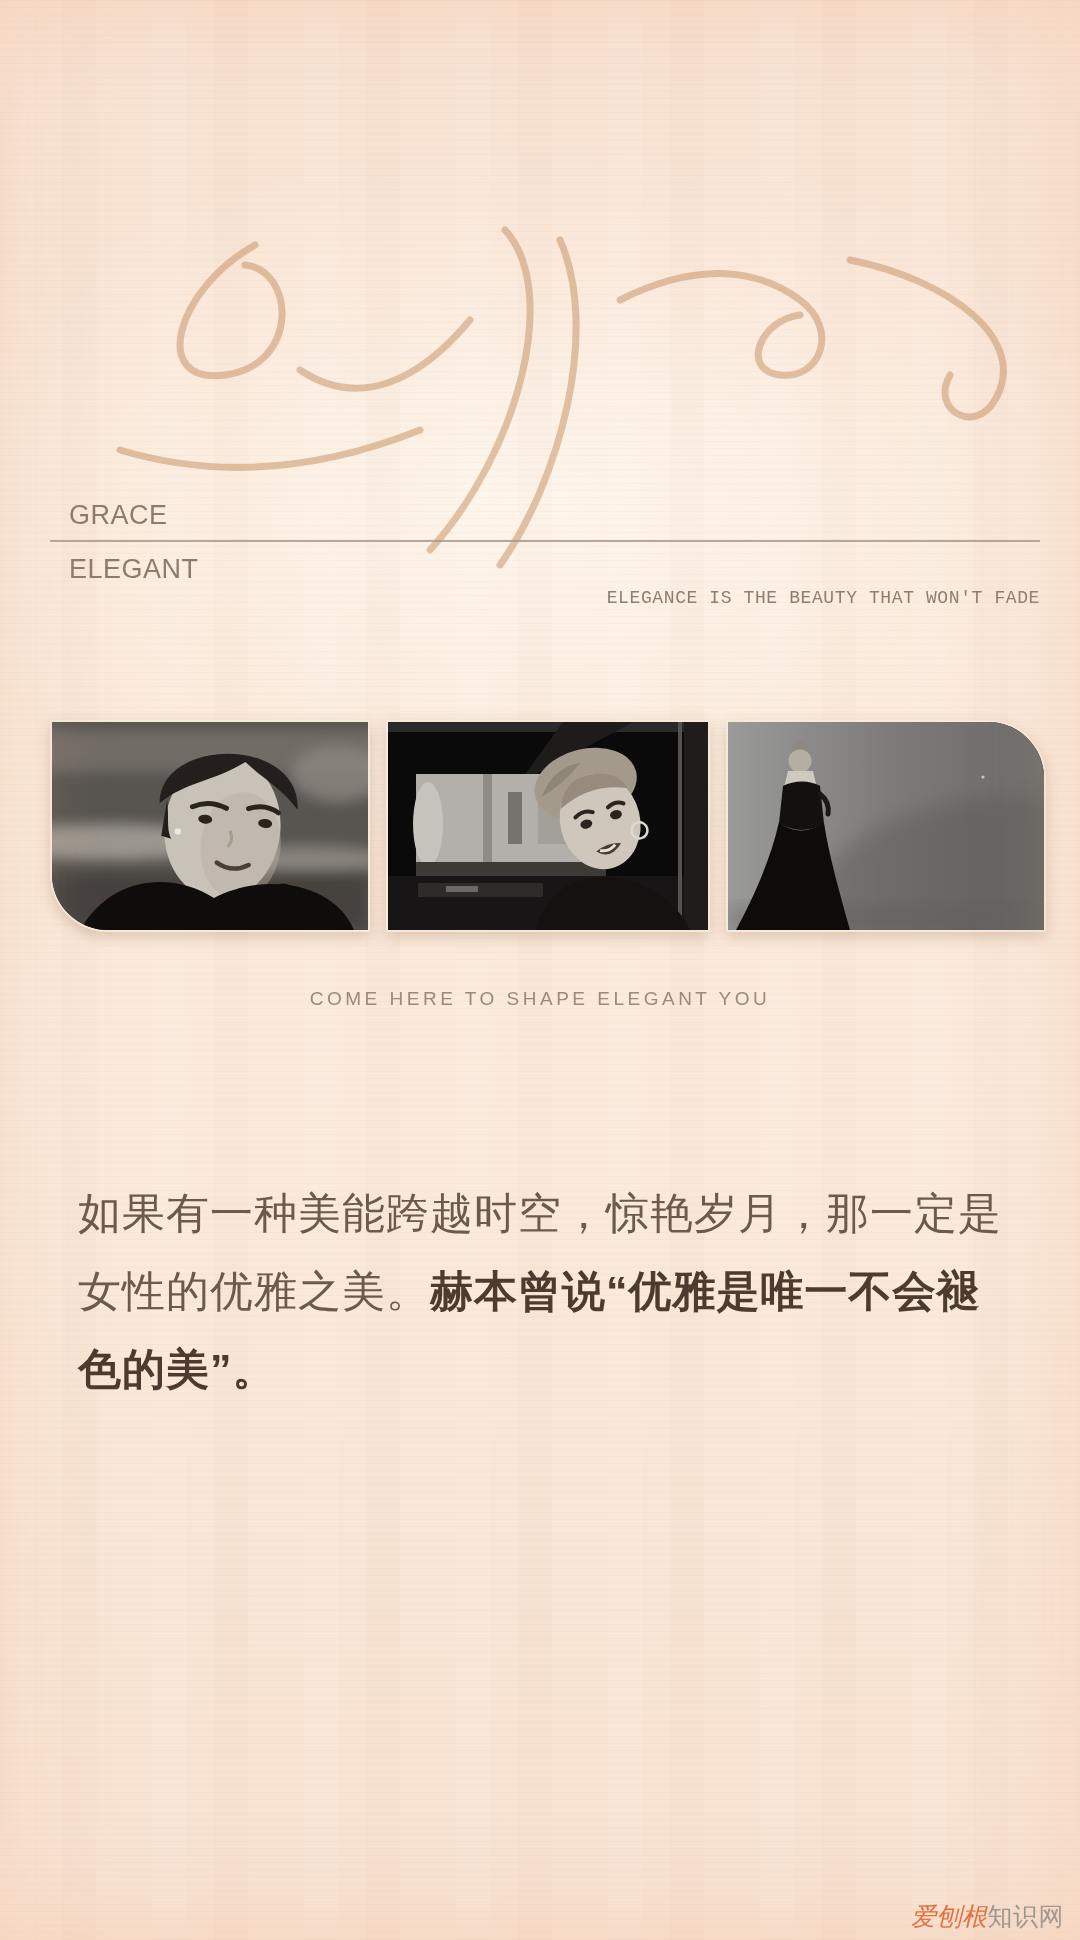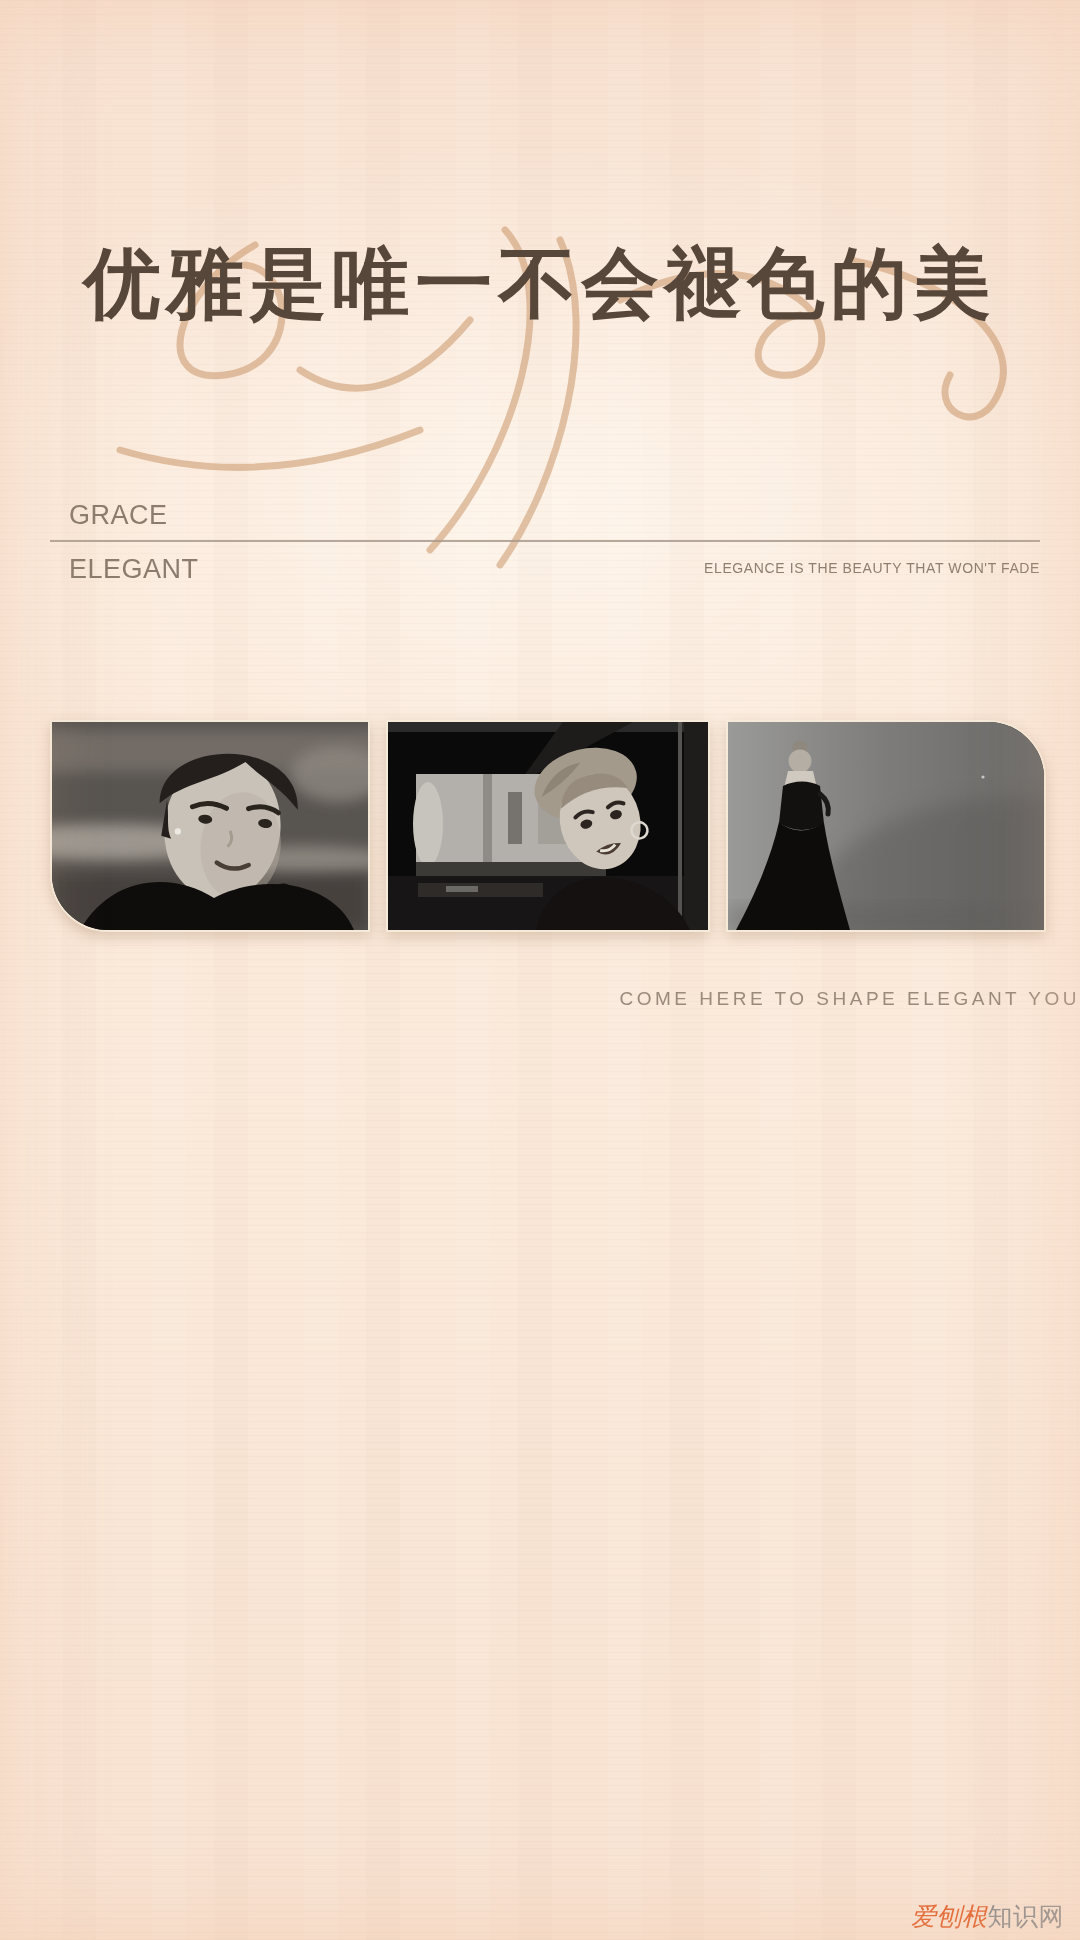--- a/index.html
+++ b/index.html
@@ -33,41 +33,41 @@
     position:absolute;left:69px;
     font-size:27px;font-weight:500;letter-spacing:.5px;color:#8b7c6e;text-align:center;
   }
   .label-top{top:500px;}
   .label-bottom{top:554px;}
   .rule{
     position:absolute;left:50px;top:540px;width:990px;height:2px;
     background:#a89a8d;opacity:.85;
   }
   .tagline{
-    position:absolute;right:40px;top:560px;
-    font-family:Liberation Sans, sans-serif;
-    font-size:14px;letter-spacing:.6px;color:#8e7e6e;
+    position:absolute;right:40px;top:588px;
+    font-family:Liberation Mono, monospace;
+    font-size:18px;letter-spacing:.6px;color:#8e7e6e;
   }
   .photo-strip{
     position:absolute;left:50px;top:720px;width:984px;height:212px;
     display:flex;gap:16px;
   }
   .photo{
     margin:0;flex:0 0 auto;height:208px;overflow:hidden;
     border:2px solid #f6ead9;
     box-shadow:0 5px 14px rgba(140,100,70,.28);
     background:#222;
   }
   .photo svg{display:block;}
   .photo-1{width:316px;border-radius:0 0 0 58px;}
   .photo-2{width:320px;}
   .photo-3{width:316px;border-radius:0 58px 0 0;}
   .caption{
     position:absolute;left:0;top:988px;width:1080px;
-    text-align:right;
+    text-align:center;
     font-size:19px;letter-spacing:3.5px;color:#9a8a7b;
   }
   .para{
     position:absolute;left:78px;width:938px;margin:0;
     font-size:43px;line-height:78px;letter-spacing:1px;
     color:#6b5b4c;
   }
   .para strong{color:#4c3b2e;font-weight:700;}
   .para-1{top:1174px;}
   .para-2{top:1474px;}
@@ -87,21 +87,20 @@
   <svg class="flourish" viewBox="0 0 1080 430" fill="none" stroke="#c68f60" stroke-width="7" stroke-linecap="round" opacity="0.5">
     <path d="M 255 95 C 175 140, 150 235, 225 225 C 300 215, 295 120, 245 115"></path>
     <path d="M 300 220 C 360 260, 420 230, 470 170"></path>
     <path d="M 505 80 C 560 140, 520 300, 430 400"></path>
     <path d="M 560 90 C 600 180, 560 330, 500 415"></path>
     <path d="M 620 150 C 700 110, 760 120, 800 150 C 840 180, 820 230, 780 225 C 740 220, 760 170, 800 165"></path>
     <path d="M 850 110 C 950 130, 1030 190, 995 250 C 975 285, 930 260, 950 225"></path>
     <path d="M 120 300 C 220 330, 320 320, 420 280"></path>
   </svg>
 
-  <h1 class="title">优雅是唯一不会褪色的美</h1>
 
   <div class="label-top">GRACE</div>
   <div class="rule"></div>
   <div class="label-bottom">ELEGANT</div>
   <div class="tagline">ELEGANCE IS THE BEAUTY THAT WON'T FADE</div>
 
   <div class="photo-strip">
 
     <figure class="photo photo-1">
       <svg viewBox="0 0 316 208" width="316" height="208">
@@ -189,18 +188,19 @@
         <path d="M60,49 L85,49 L89,66 L56,66 Z" fill="#cfc9c0"></path>
         <path d="M55,64 C66,58 82,58 92,64 L96,102 C80,110 66,110 51,101 Z" fill="#121110"></path>
         <path d="M51,100 C42,140 24,178 8,208 L122,208 C112,172 101,134 96,101 C80,111 64,111 51,100 Z" fill="#0d0c0b"></path>
         <path d="M92,72 q10,8 8,20" stroke="#1b1917" stroke-width="5" fill="none" stroke-linecap="round"></path>
       </svg>
     </figure>
   </div>
 
   <div class="caption">COME HERE TO SHAPE ELEGANT YOU</div>
 
+  <p class="para para-1"><span>如果有一种美能跨越时空，惊艳岁月，那一定是女性的优雅之美。</span><strong>赫本曾说“优雅是唯一不会褪色的美”。</strong></p>
 
 
   <div class="watermark"><span class="wm-brand">爱刨根</span><span class="wm-suffix">知识网</span></div>
 
   <div class="vignette"></div>
 </div>
 
 </body></html>

